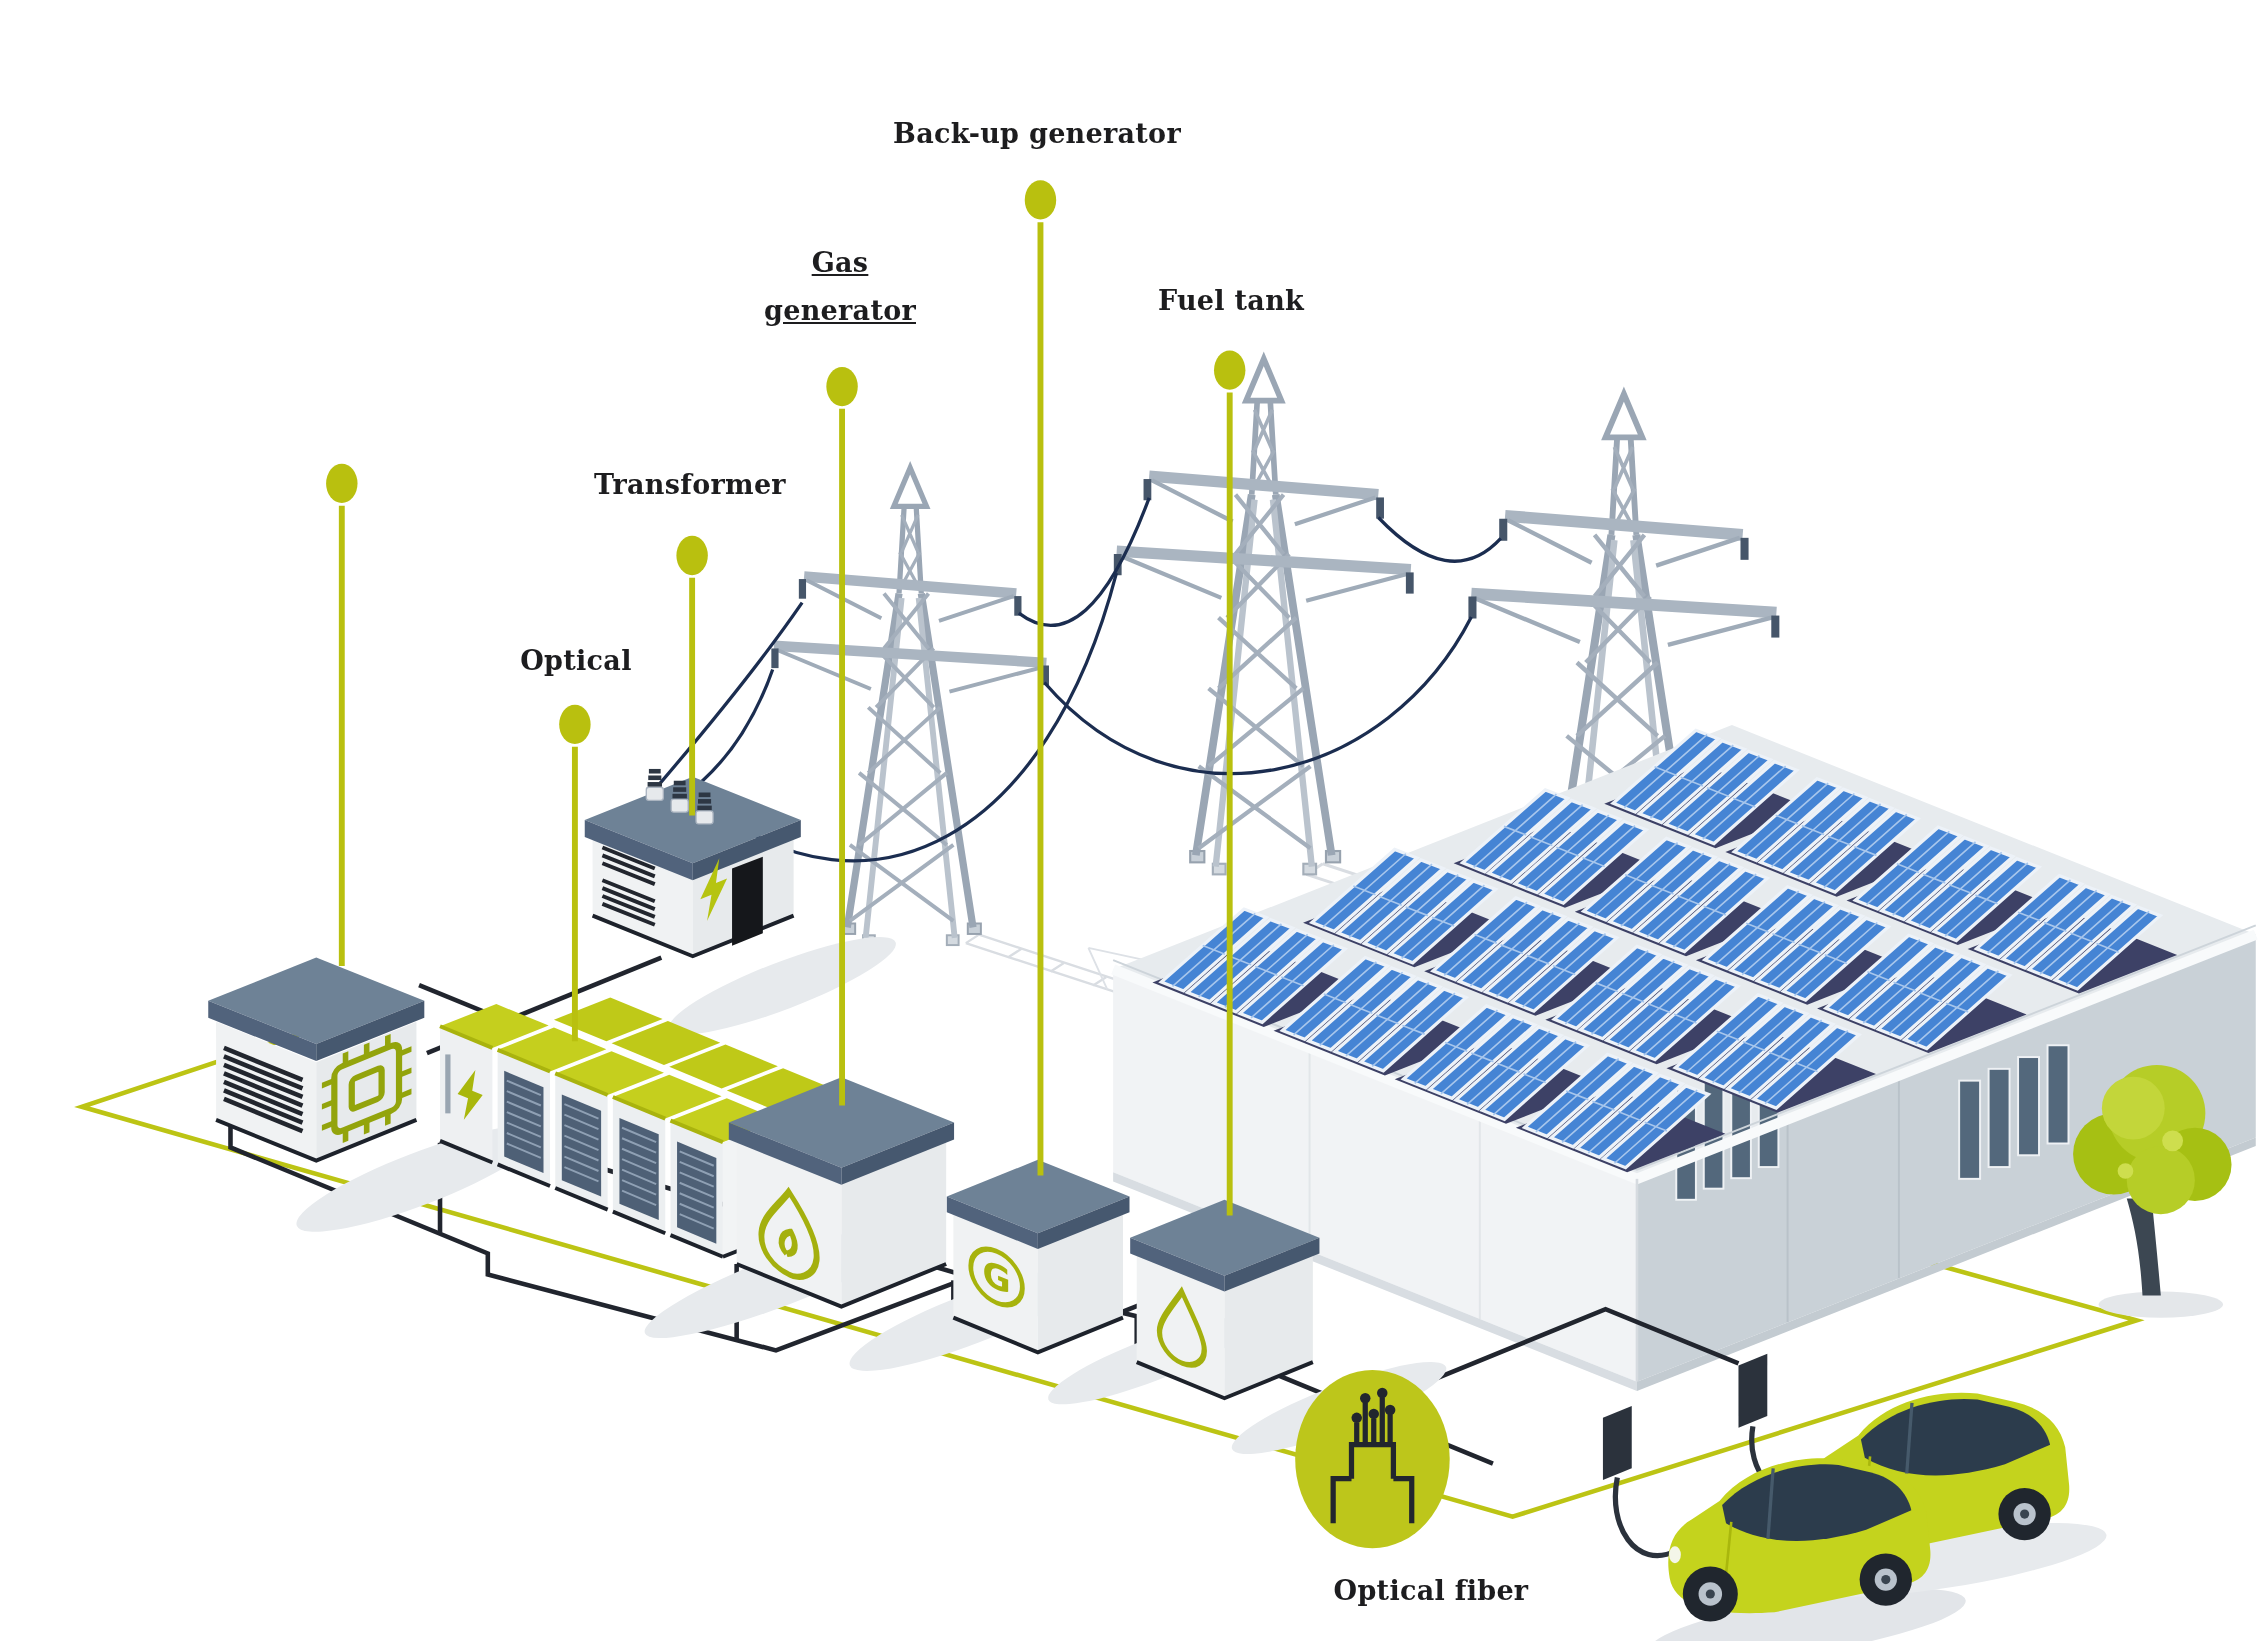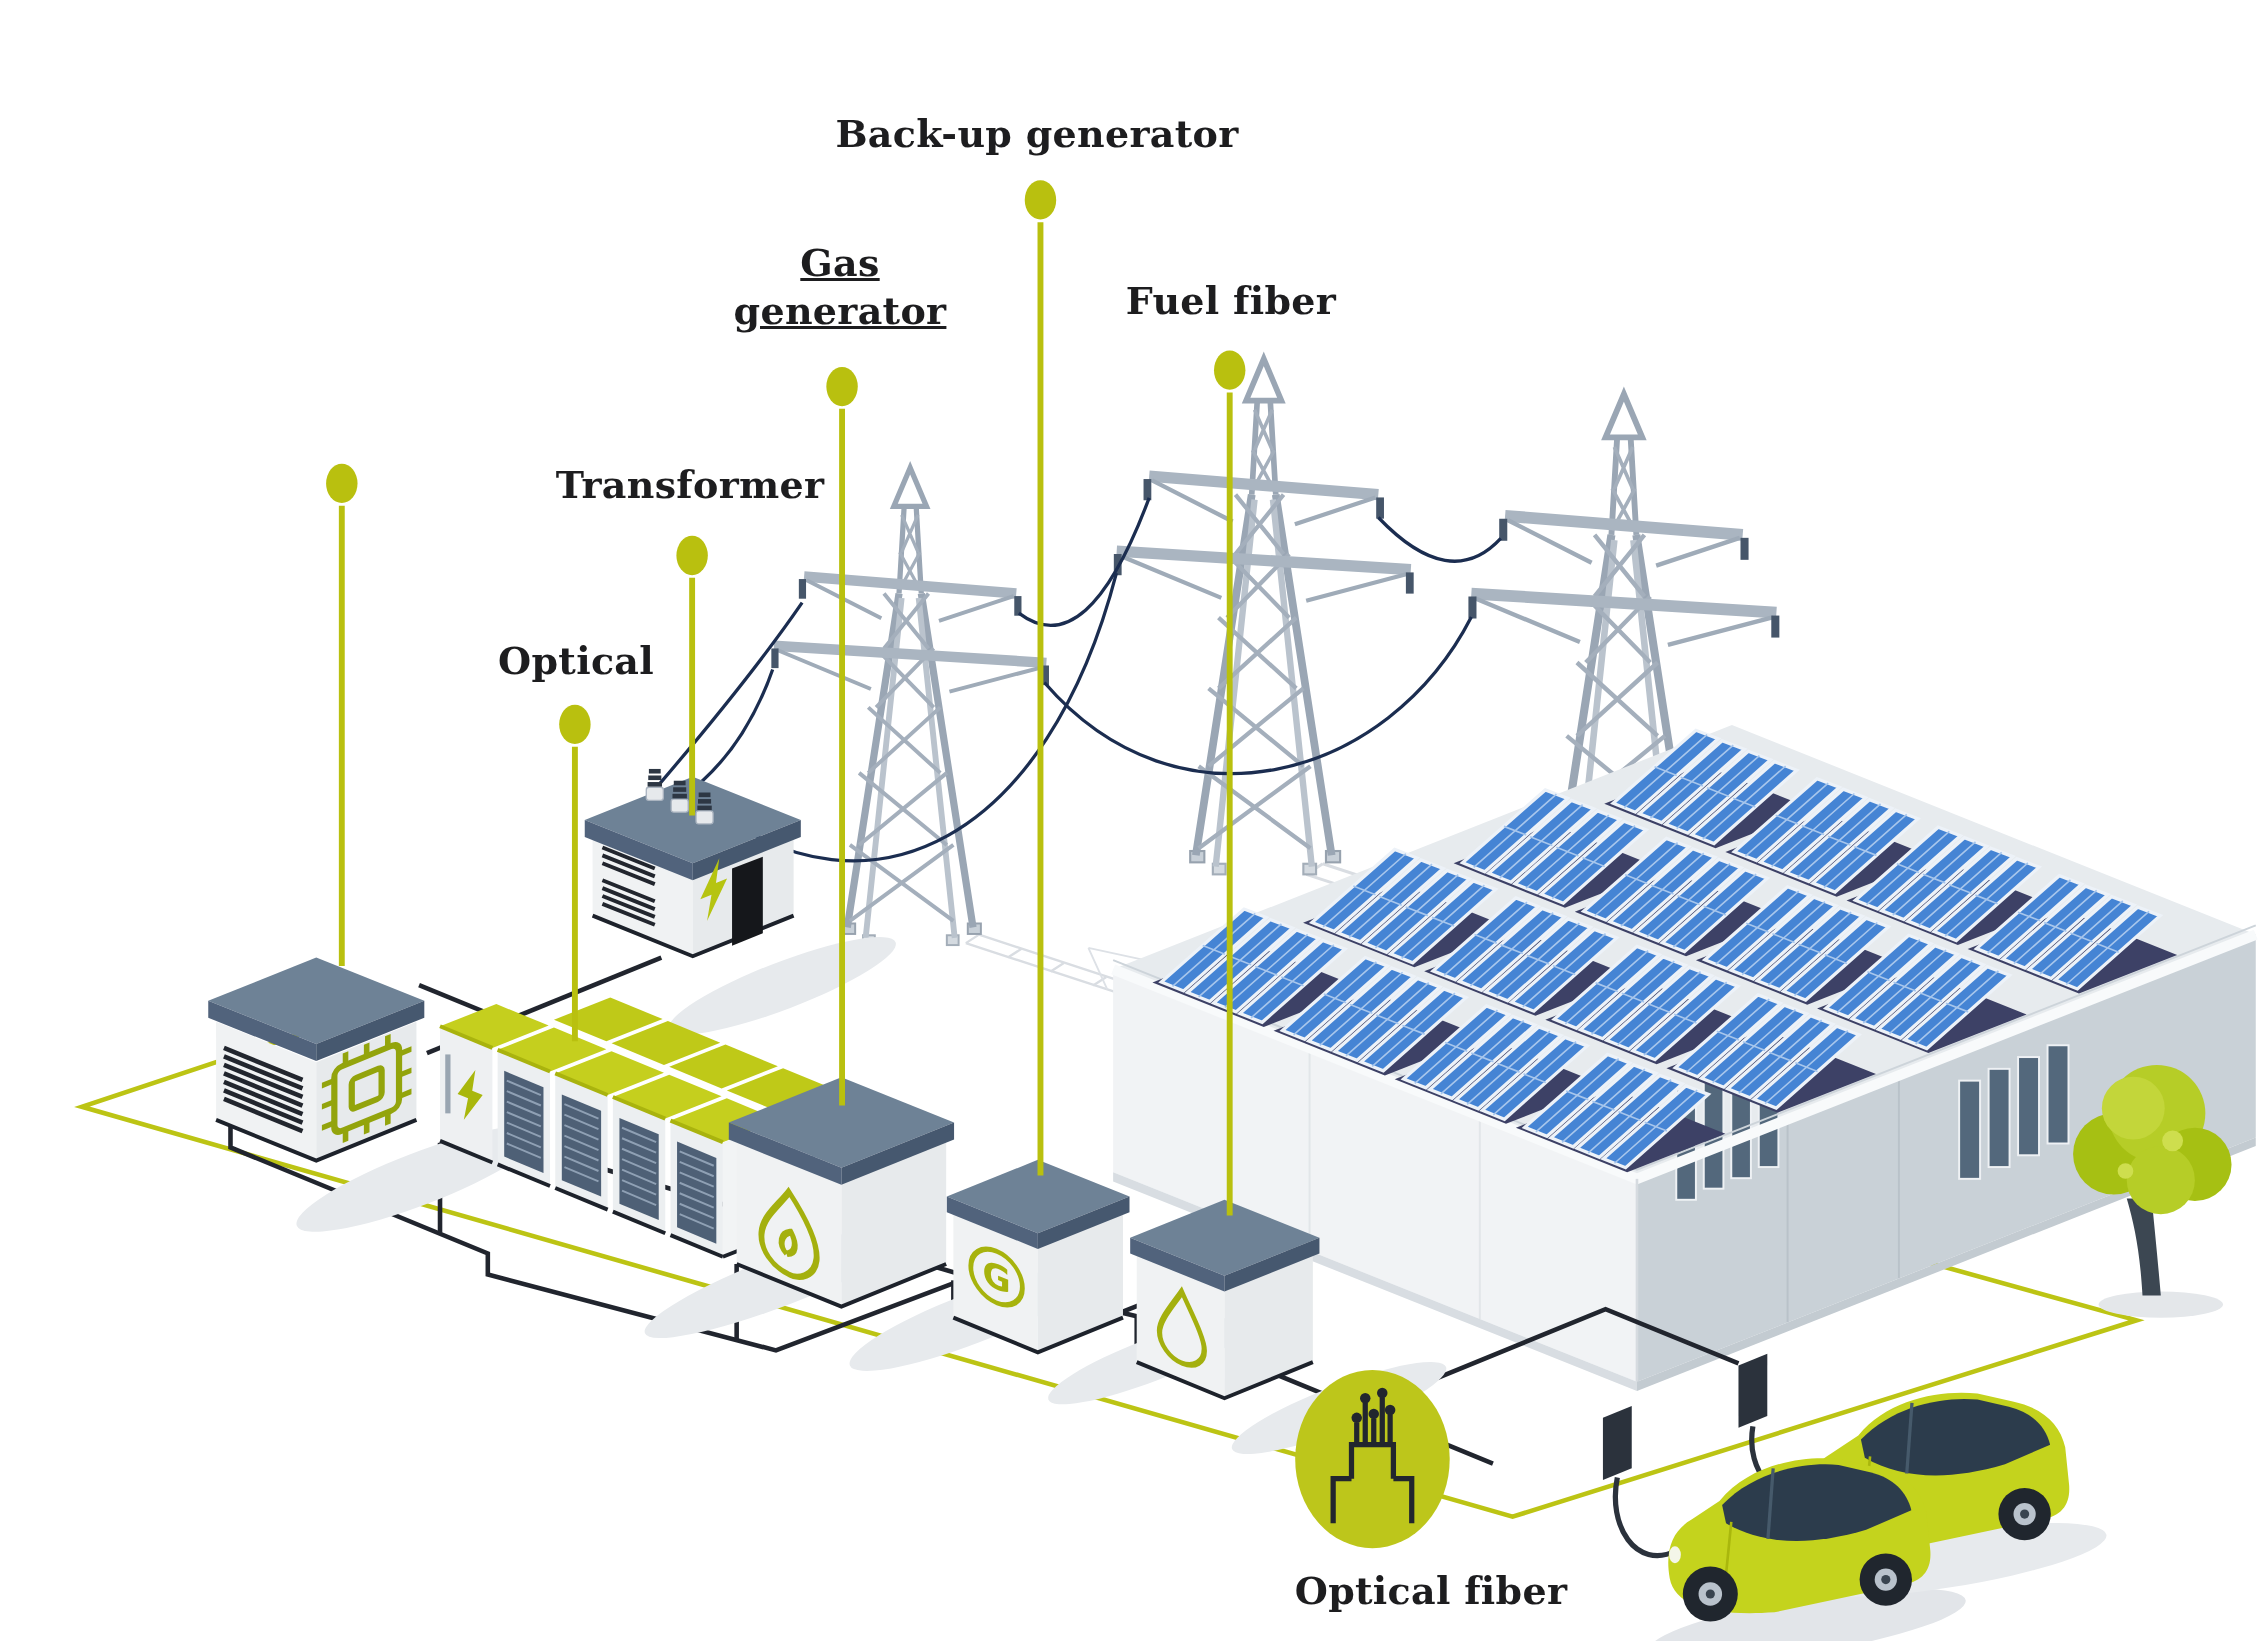--- a/index.html
+++ b/index.html
@@ -1,20 +1,20 @@
 <!DOCTYPE html>
 <html style="font-size:10.5px"><head>
 <meta charset="utf-8">
 <style>
   html,body{margin:0;padding:0;background:#ffffff;}
   #stage{position:relative;width:2261px;height:1642px;background:#ffffff;overflow:hidden;
          font-family:"DejaVu Serif","Liberation Serif",serif;}
   #scene{position:absolute;left:0;top:0;}
   .lbl{position:absolute;transform:translate(-50%,-50%);text-align:center;white-space:nowrap;
-       font-size:38px;line-height:48px;font-weight:600;color:#1d1d1f;letter-spacing:0.3px;}
+       font-size:27px;line-height:48px;font-weight:600;color:#1d1d1f;letter-spacing:0.3px;}
 </style>
 </head>
 <body>
 
 <div id="stage">
 <svg id="scene" width="2261" height="1642" viewBox="0 0 3453 2507">
   <defs>
 
     <g id="pylon">
       <rect x="-104" y="-8" width="20" height="16" fill="#c8d0d8" stroke="#97a2ae" stroke-width="3"></rect>
@@ -381,16 +381,16 @@
   </g>
 </svg>
 
 <div class="lbl" style="left:690px;top:485px;">Transformer</div>
 <div class="lbl" style="left:576px;top:661px;">Optical</div>
 <div class="lbl" style="left:840px;top:287px;text-decoration:underline;">
   <div>Gas</div>
   <div>generator</div>
 </div>
 <div class="lbl" style="left:1037px;top:134px;">Back-up generator</div>
-<div class="lbl" style="left:1231px;top:301px;">Fuel fiber</div>
+<div class="lbl" style="left:1231px;top:301px;">Fuel tank</div>
 <div class="lbl" style="left:1431px;top:1591px;">Optical fiber</div>
 </div>
 
 
 </body></html>

